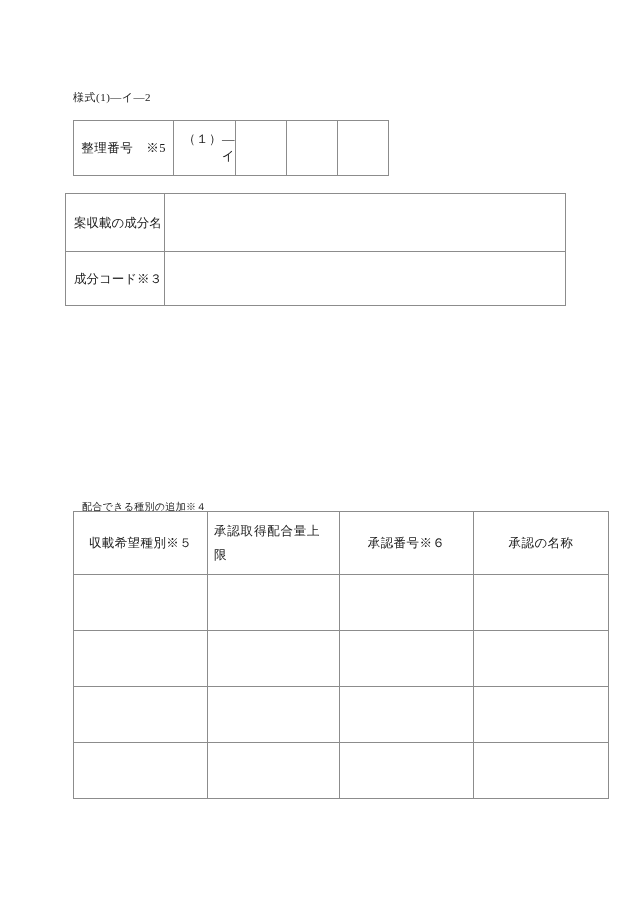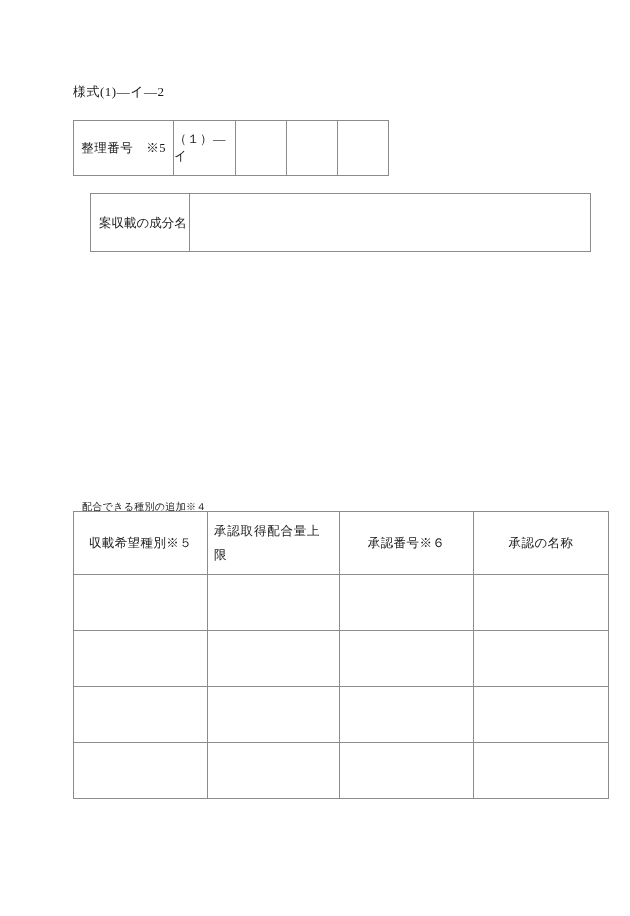--- a/index.html
+++ b/index.html
@@ -18,22 +18,22 @@
 
   .page {
     position: absolute;
     inset: 0;
   }
 
   
   .form-title {
     position: absolute;
     left: 73px;
-    top: 83px;
-    font-size: 13px;
+    top: 90px;
+    font-size: 11px;
     letter-spacing: 0.5px;
     white-space: nowrap;
     text-align: center;
   }
 
   
   .tbl {
     position: absolute;
     border-collapse: collapse;
     table-layout: fixed;
@@ -60,29 +60,29 @@
   .ctl-label {
     width: 99px;
     text-align: center;
   }
   .ctl-label span {
     display: inline-block;
     letter-spacing: 0.5px;
   }
   .ctl-value {
     width: 61px;
-    text-align: left;
+    text-align: right;
     letter-spacing: 0.5px;
     margin-top: 48px;
   }
   .ctl-blank { width: 50px; }
 
   
   #ingredient-table {
-    left: 90px;
+    left: 65px;
     top: 193px;
     width: 483px;
   }
   #ingredient-table td {
     padding: 0 8px;
   }
   .ing-label {
     width: 99px;
     box-sizing: border-box;
     text-align: center;
@@ -175,20 +175,28 @@
       <tr>
         <td class="ing-label r-h1">
           <span class="lbl-lines">
             <span class="ln">案収載の成分名</span>
           </span>
         </td>
         <td class="ing-value r-h1"></td>
       </tr>
 
 
+      <tr>
+        <td class="ing-label r-h3">
+          <span class="lbl-lines">
+            <span class="ln">成分コード※３</span>
+          </span>
+        </td>
+        <td class="ing-value r-h3"></td>
+      </tr>
 
     </tbody>
   </table>
 
   <div class="section-caption">配合できる種別の追加※４</div>
 
   <table class="tbl" id="approval-table">
     <thead>
       <tr>
         <th class="col-a">収載希望種別※５</th>

